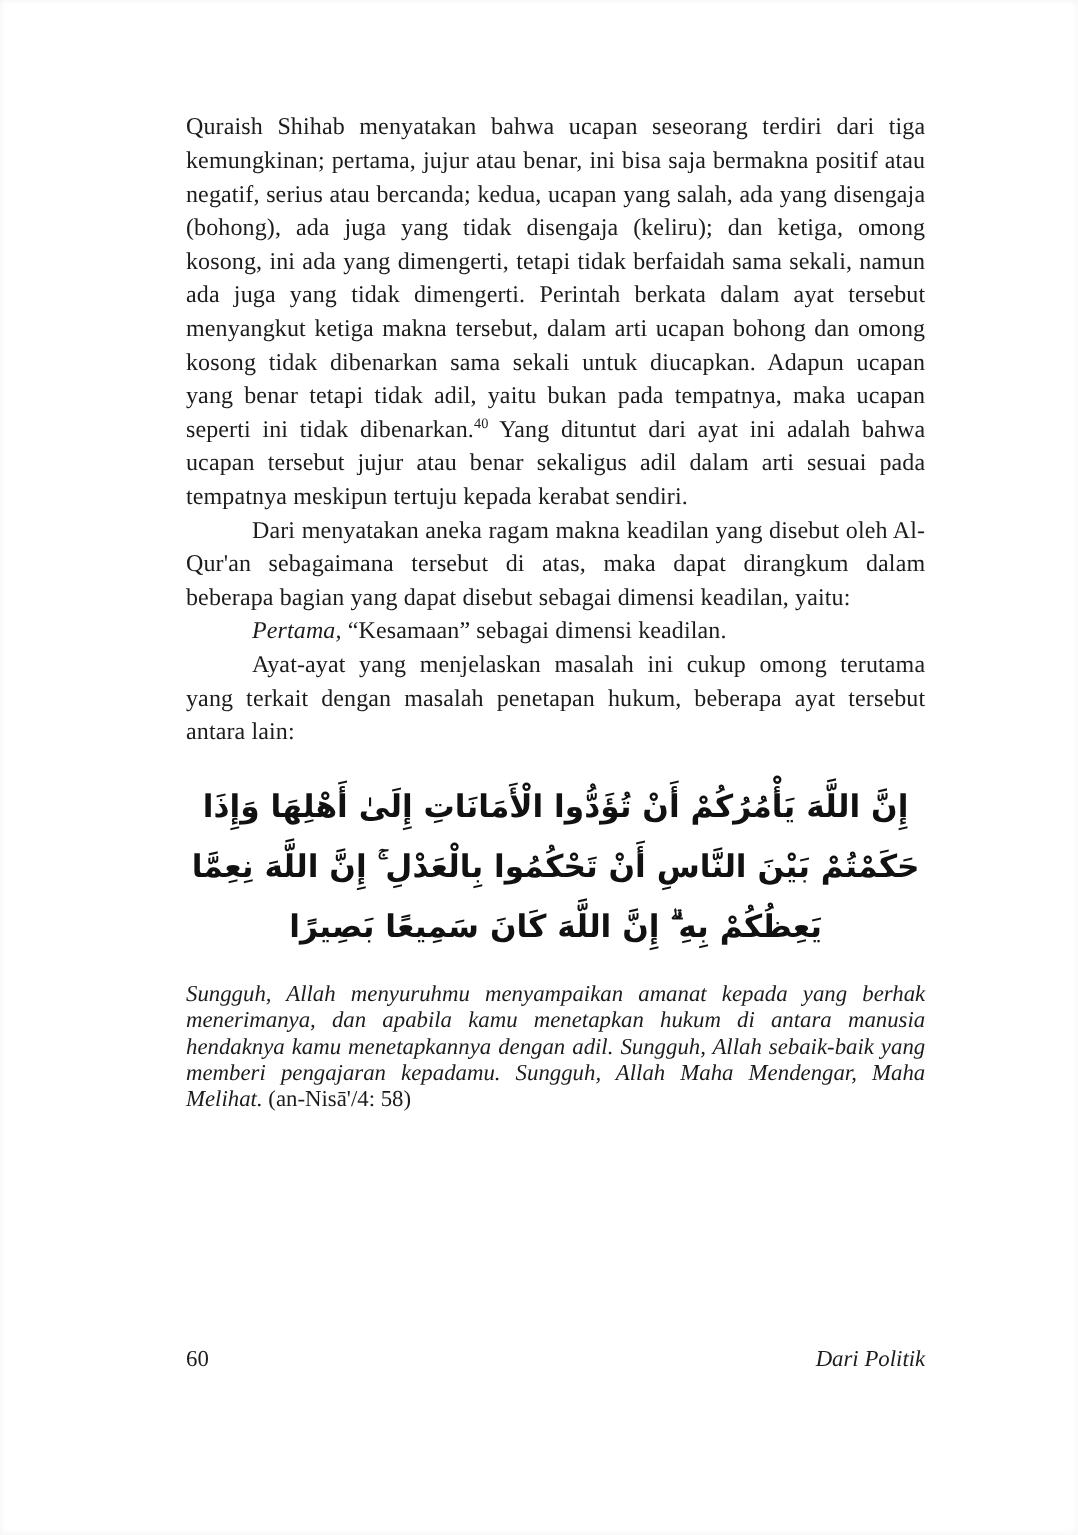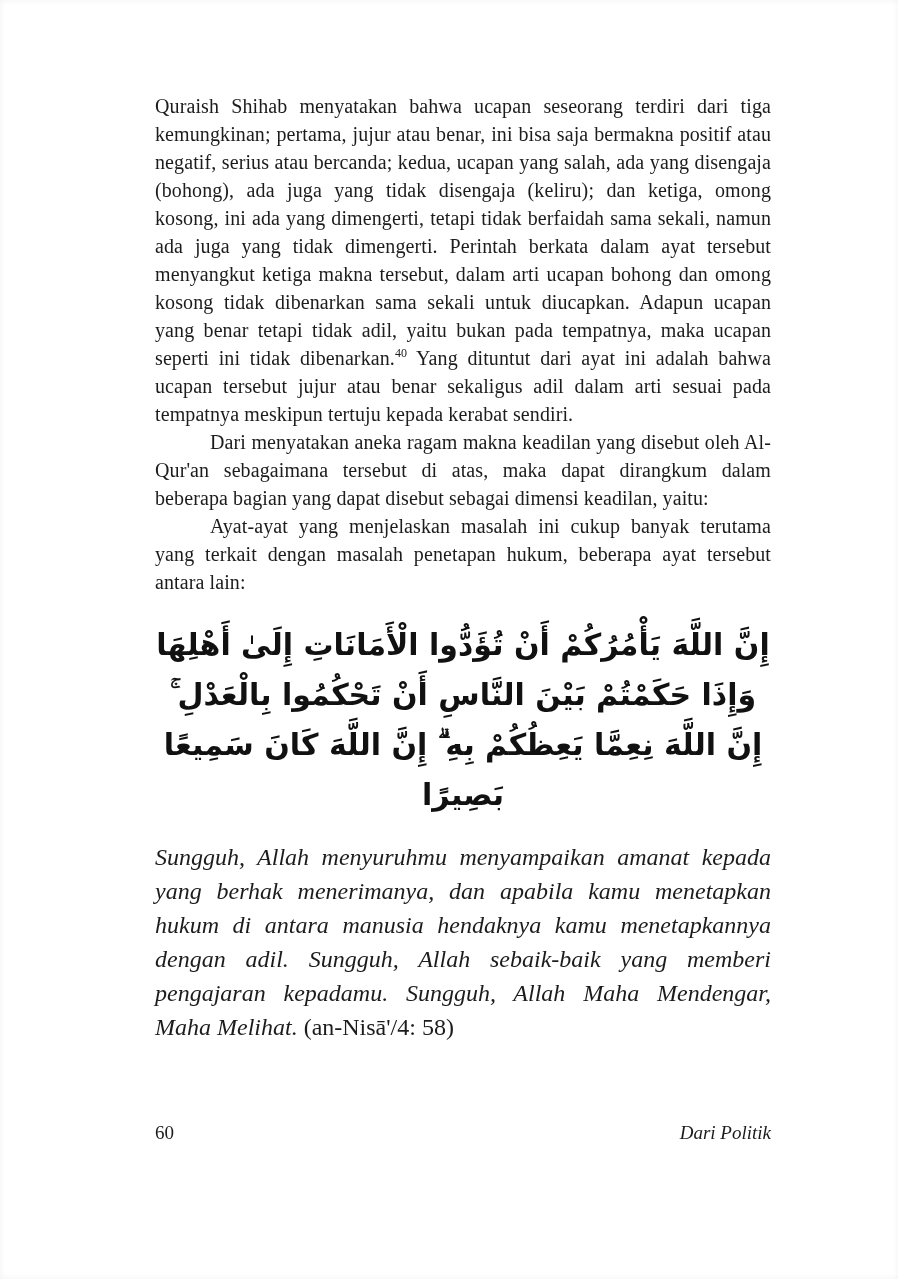--- a/index.html
+++ b/index.html
@@ -34,31 +34,31 @@
   p.para.no-indent { text-indent: 0; }
   sup.footnote {
     font-size: 12px;
     line-height: 0;
     vertical-align: super;
   }
   .lead-italic { font-style: italic; }
   .arabic {
     direction: rtl;
     font-family: "DejaVu Sans", sans-serif;
-    font-size: 30px;
+    font-size: 26px;
     line-height: 50px;
     font-weight: bold;
     text-align: center;
     margin: 24px 0 20px 0;
     color: #111111;
   }
   p.translation {
     margin: 6px 0 0 0;
-    font-size: 24px;
-    line-height: 34px;
+    font-size: 19px;
+    line-height: 22px;
     text-align: justify;
     font-style: italic;
   }
   .citation { font-style: normal; }
   .footer {
     position: absolute;
     left: 155px;
     top: 1122px;
     width: 616px;
     display: flex;
@@ -71,22 +71,23 @@
 </head>
 <body>
 
 <div class="page">
   <div class="content">
 
     <p class="para no-indent"><span>Quraish Shihab menyatakan bahwa ucapan seseorang terdiri dari tiga kemungkinan; pertama, jujur atau benar, ini bisa saja bermakna positif atau negatif, serius atau bercanda; kedua, ucapan yang salah, ada yang disengaja (bohong), ada juga yang tidak disengaja (keliru); dan ketiga, omong kosong, ini ada yang dimengerti, tetapi tidak berfaidah sama sekali, namun ada juga yang tidak dimengerti. Perintah berkata dalam ayat tersebut menyangkut ketiga makna tersebut, dalam arti ucapan bohong dan omong kosong tidak dibenarkan sama sekali untuk diucapkan. Adapun ucapan yang benar tetapi tidak adil, yaitu bukan pada tempatnya, maka ucapan seperti ini tidak dibenarkan.</span><sup class="footnote">40</sup><span> Yang dituntut dari ayat ini adalah bahwa ucapan tersebut jujur atau benar sekaligus adil dalam arti sesuai pada tempatnya meskipun tertuju kepada kerabat sendiri.</span></p>
 
     <p class="para">Dari menyatakan aneka ragam makna keadilan yang disebut oleh Al-Qur'an sebagaimana tersebut di atas, maka dapat dirangkum dalam beberapa bagian yang dapat disebut sebagai dimensi keadilan, yaitu:</p>
 
+    <p class="para"><span class="lead-italic">Pertama,</span><span> “Kesamaan” sebagai dimensi keadilan.</span></p>
 
-    <p class="para">Ayat-ayat yang menjelaskan masalah ini cukup banyak terutama yang terkait dengan masalah penetapan hukum, beberapa ayat tersebut antara lain:</p>
+    <p class="para">Ayat-ayat yang menjelaskan masalah ini cukup omong terutama yang terkait dengan masalah penetapan hukum, beberapa ayat tersebut antara lain:</p>
 
     <div class="arabic" dir="rtl">إِنَّ اللَّهَ يَأْمُرُكُمْ أَنْ تُؤَدُّوا الْأَمَانَاتِ إِلَىٰ أَهْلِهَا وَإِذَا حَكَمْتُمْ بَيْنَ النَّاسِ أَنْ تَحْكُمُوا بِالْعَدْلِ ۚ إِنَّ اللَّهَ نِعِمَّا يَعِظُكُمْ بِهِ ۗ إِنَّ اللَّهَ كَانَ سَمِيعًا بَصِيرًا</div>
 
     <p class="translation"><span>Sungguh, Allah menyuruhmu menyampaikan amanat kepada yang berhak menerimanya, dan apabila kamu menetapkan hukum di antara manusia hendaknya kamu menetapkannya dengan adil. Sungguh, Allah sebaik-baik yang memberi pengajaran kepadamu. Sungguh, Allah Maha Mendengar, Maha Melihat. </span><span class="citation">(an-Nisā'/4: 58)</span></p>
 
   </div>
 
   <div class="footer">
     <span>60</span>
     <span class="running-title">Dari Politik</span>

